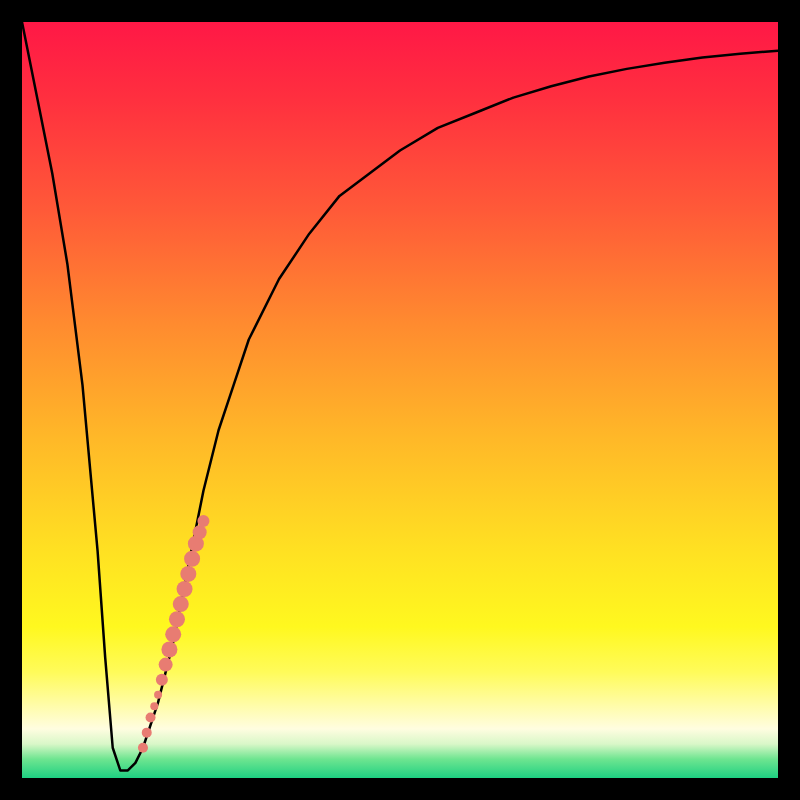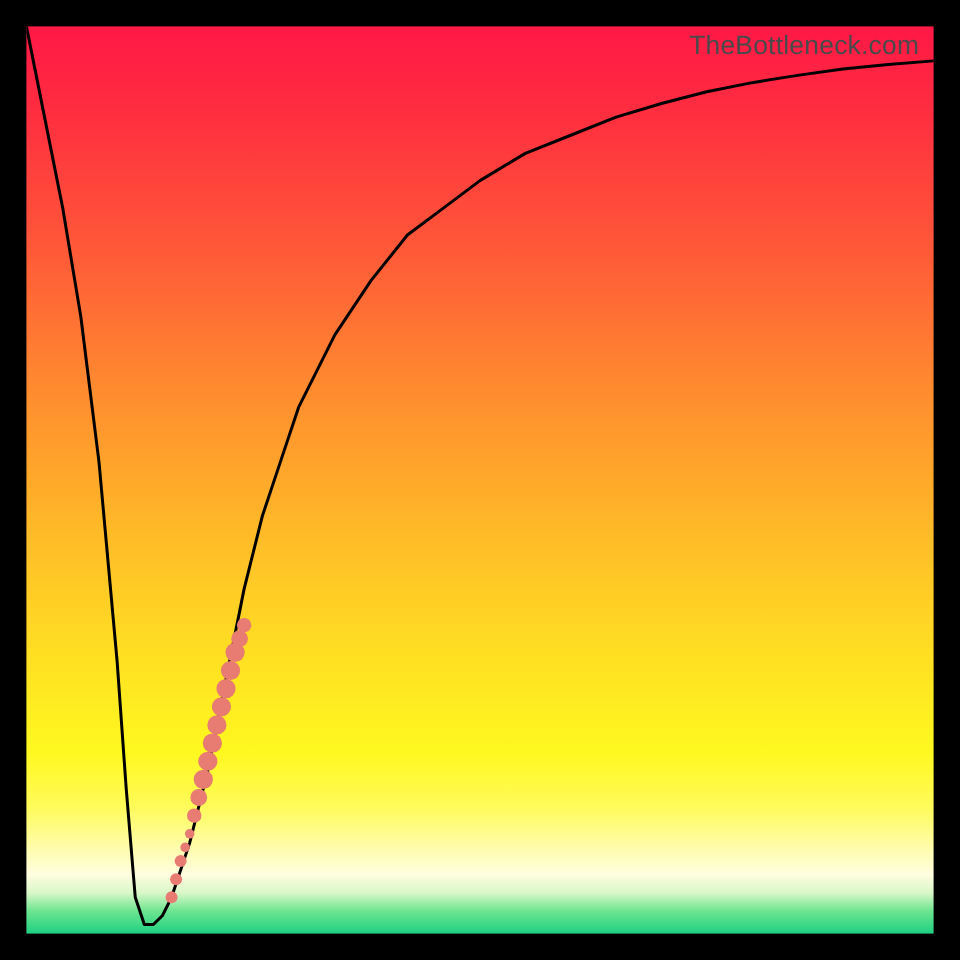--- a/index.html
+++ b/index.html
@@ -53,21 +53,20 @@
     position: absolute;
     left: 0;
     top: 0;
   }
 </style>
 </head>
 <body>
 
 <div class="frame">
   <div class="plot">
-    <span class="watermark">TheBottleneck.com</span>
     <svg id="chart-svg" width="756" height="756" viewBox="0 0 756 756">
         <path d="M0.00 0.00 L15.12 75.60 L30.24 151.20 L45.36 241.92 L60.48 362.88 L75.60 529.20 L83.16 635.04 L90.72 725.76 L98.28 748.44 L105.84 748.44 L113.40 740.88 L120.96 725.76 L136.08 680.40 L151.20 619.92 L166.32 544.32 L181.44 468.72 L196.56 408.24 L211.68 362.88 L226.80 317.52 L257.04 257.04 L287.28 211.68 L317.52 173.88 L347.76 151.20 L378.00 128.52 L415.80 105.84 L453.60 90.72 L491.40 75.60 L529.20 64.26 L567.00 54.43 L604.80 46.87 L642.60 40.82 L680.40 35.53 L718.20 31.75 L756.00 28.73" fill="none" stroke="#000000" stroke-width="2.5" stroke-linejoin="round" stroke-linecap="round"></path>
         <circle cx="120.96" cy="725.76" r="5" fill="#e87c72"></circle>
         <circle cx="124.74" cy="710.64" r="5" fill="#e87c72"></circle>
         <circle cx="128.52" cy="695.52" r="5" fill="#e87c72"></circle>
         <circle cx="132.30" cy="684.18" r="4" fill="#e87c72"></circle>
         <circle cx="136.08" cy="672.84" r="4" fill="#e87c72"></circle>
         <circle cx="139.86" cy="657.72" r="6" fill="#e87c72"></circle>
         <circle cx="143.64" cy="642.60" r="7" fill="#e87c72"></circle>
         <circle cx="147.42" cy="627.48" r="8" fill="#e87c72"></circle>

